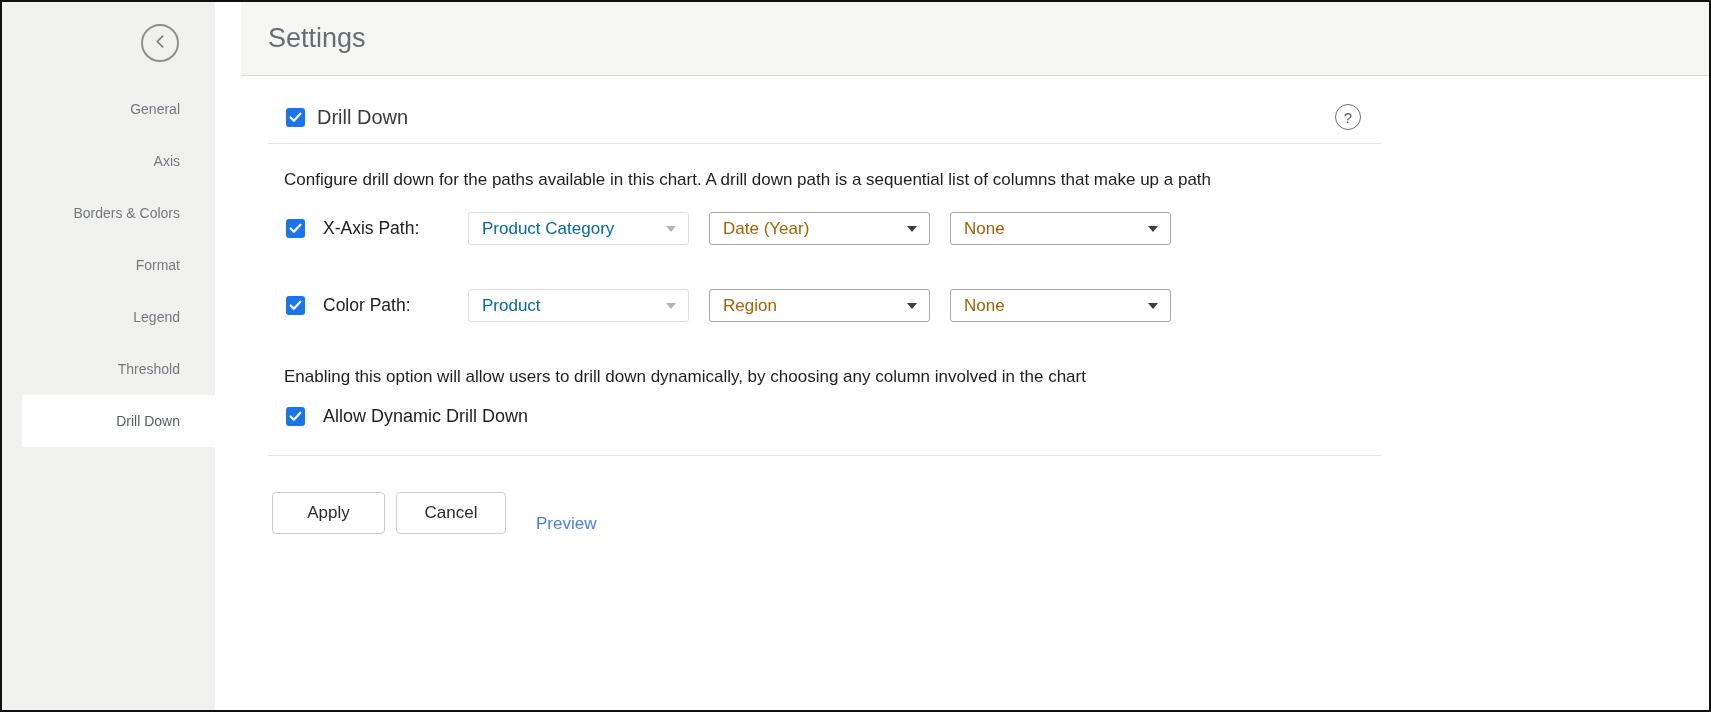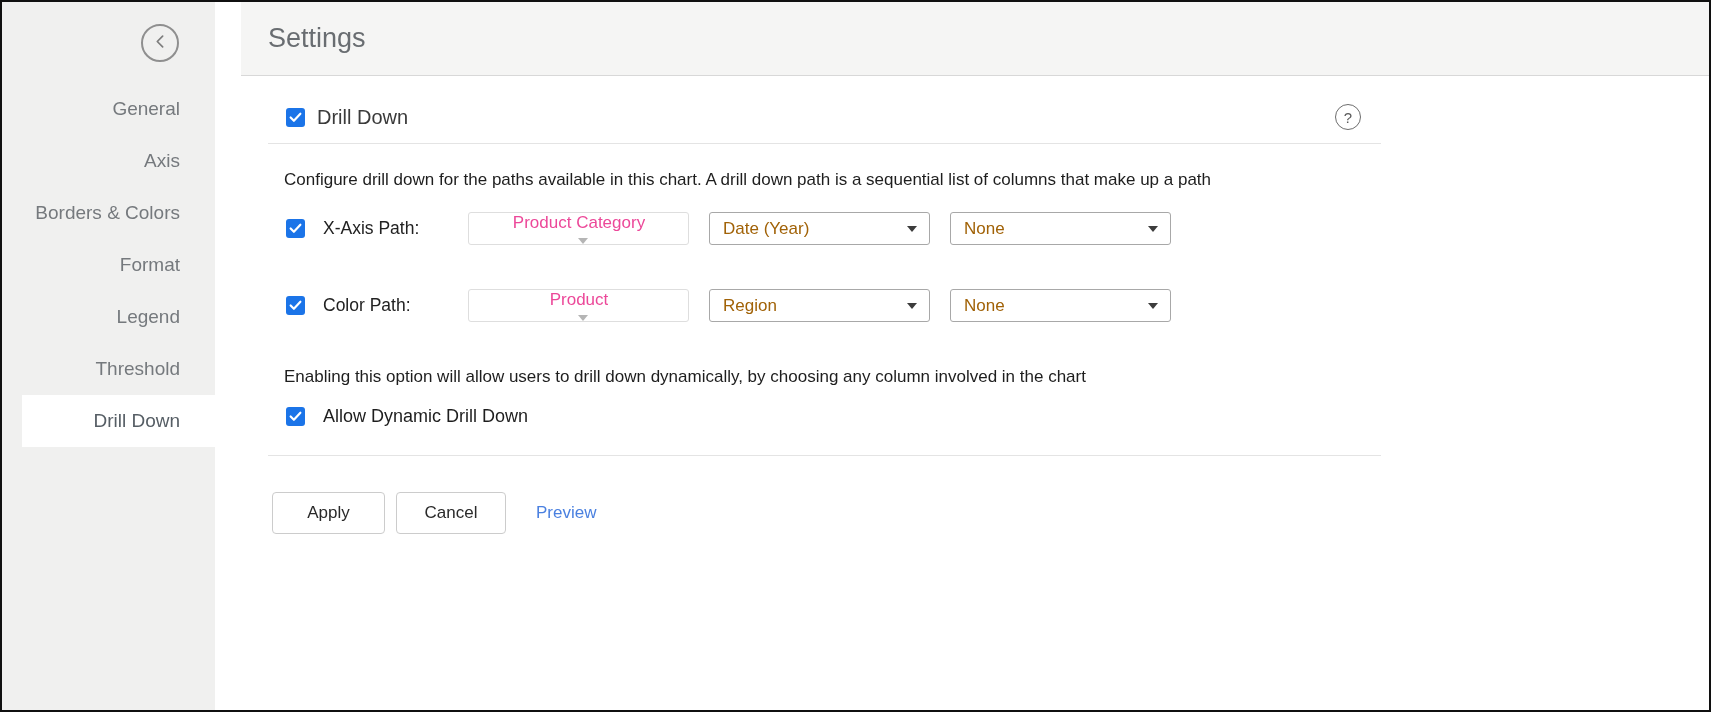--- a/index.html
+++ b/index.html
@@ -8,21 +8,21 @@
 
   .app { width:1711px; height:712px; border:2px solid #101010; display:flex; overflow:hidden; background:#fff; }
 
   
   .sidebar { width:213px; flex-shrink:0; background:#f0f0ef; position:relative; }
   .back-btn { position:absolute; top:22px; right:36px; width:38px; height:38px;
               border:2px solid #8f8f8f; border-radius:50%; display:flex; align-items:center;
               justify-content:center; cursor:pointer; background:transparent; }
   .nav { margin-top:81px; }
   .nav-item { height:52px; line-height:52px; text-align:right; padding-right:35px;
-              font-size:19px; color:#75797d; cursor:pointer; white-space:nowrap;margin-left:20px; }
+              font-size:14px; color:#75797d; cursor:pointer; white-space:nowrap;margin-left:20px; }
   .nav-item.selected { background:#ffffff; color:#565e65; }
 
   
   .main { flex:1; display:flex; flex-direction:column; background:#fff; min-width:0;padding-left:26px; }
   .header { height:74px; flex-shrink:0; background:#f5f5f4; border-bottom:1px solid #d8d8d8;
             display:flex; align-items:center; padding-left:27px; }
   .header-title { font-size:27px; color:#696d71; }
 
   .content { padding-left:27px; }
   .inner { width:1113px; }
@@ -49,27 +49,27 @@
   .checkbox { width:19px; height:19px; border-radius:3px; background:#1b74e8; flex-shrink:0;
               display:flex; align-items:center; justify-content:center; cursor:pointer; }
   .checkbox svg { display:block; }
 
   .dropdown { width:221px; height:33px; border:1px solid #a8a8a8; border-radius:3px; background:#fff;
               display:flex; align-items:center; padding:0 12px 0 13px; margin-right:20px;
               font-size:17px; color:#a16207; cursor:pointer; }
   .dropdown .dd-value { flex:1; overflow:hidden; white-space:nowrap; }
   .caret { width:0; height:0; border-left:5px solid transparent; border-right:5px solid transparent;
            border-top:6px solid #3c3c3c; margin-left:8px; }
-  .dropdown.disabled { border-color:#dedede; color:#ec4899; cursor:default;flex-direction:column; }
+  .dropdown.disabled { border-color:#dedede; color:#0369a1; cursor:default; }
   .dropdown.disabled .caret { border-top-color:#b5b5b5; }
 
   .allow-row { display:flex; align-items:center; margin-top:15px; padding-left:18px; height:24px;text-align:center; }
   .allow-label { font-size:18px; color:#1e1e1e; margin-left:18px; }
 
-  .btn-row { display:flex; align-items:center; margin-top:36px; padding-left:4px; }
+  .btn-row { display:flex; align-items:flex-end; margin-top:36px; padding-left:4px; }
   .btn { height:42px; background:#fff; border:1px solid #cccccc; border-radius:4px;
          font-size:17px; color:#2a2a2a; cursor:pointer; font-family:inherit; }
   .btn-apply { width:113px; margin-right:11px; }
   .btn-cancel { width:110px; }
   .link { font-size:17px; color:#4a80e0; margin-left:30px; cursor:pointer; text-decoration:none; }
 </style>
 </head>
 <body>
 
 <div class="app">

